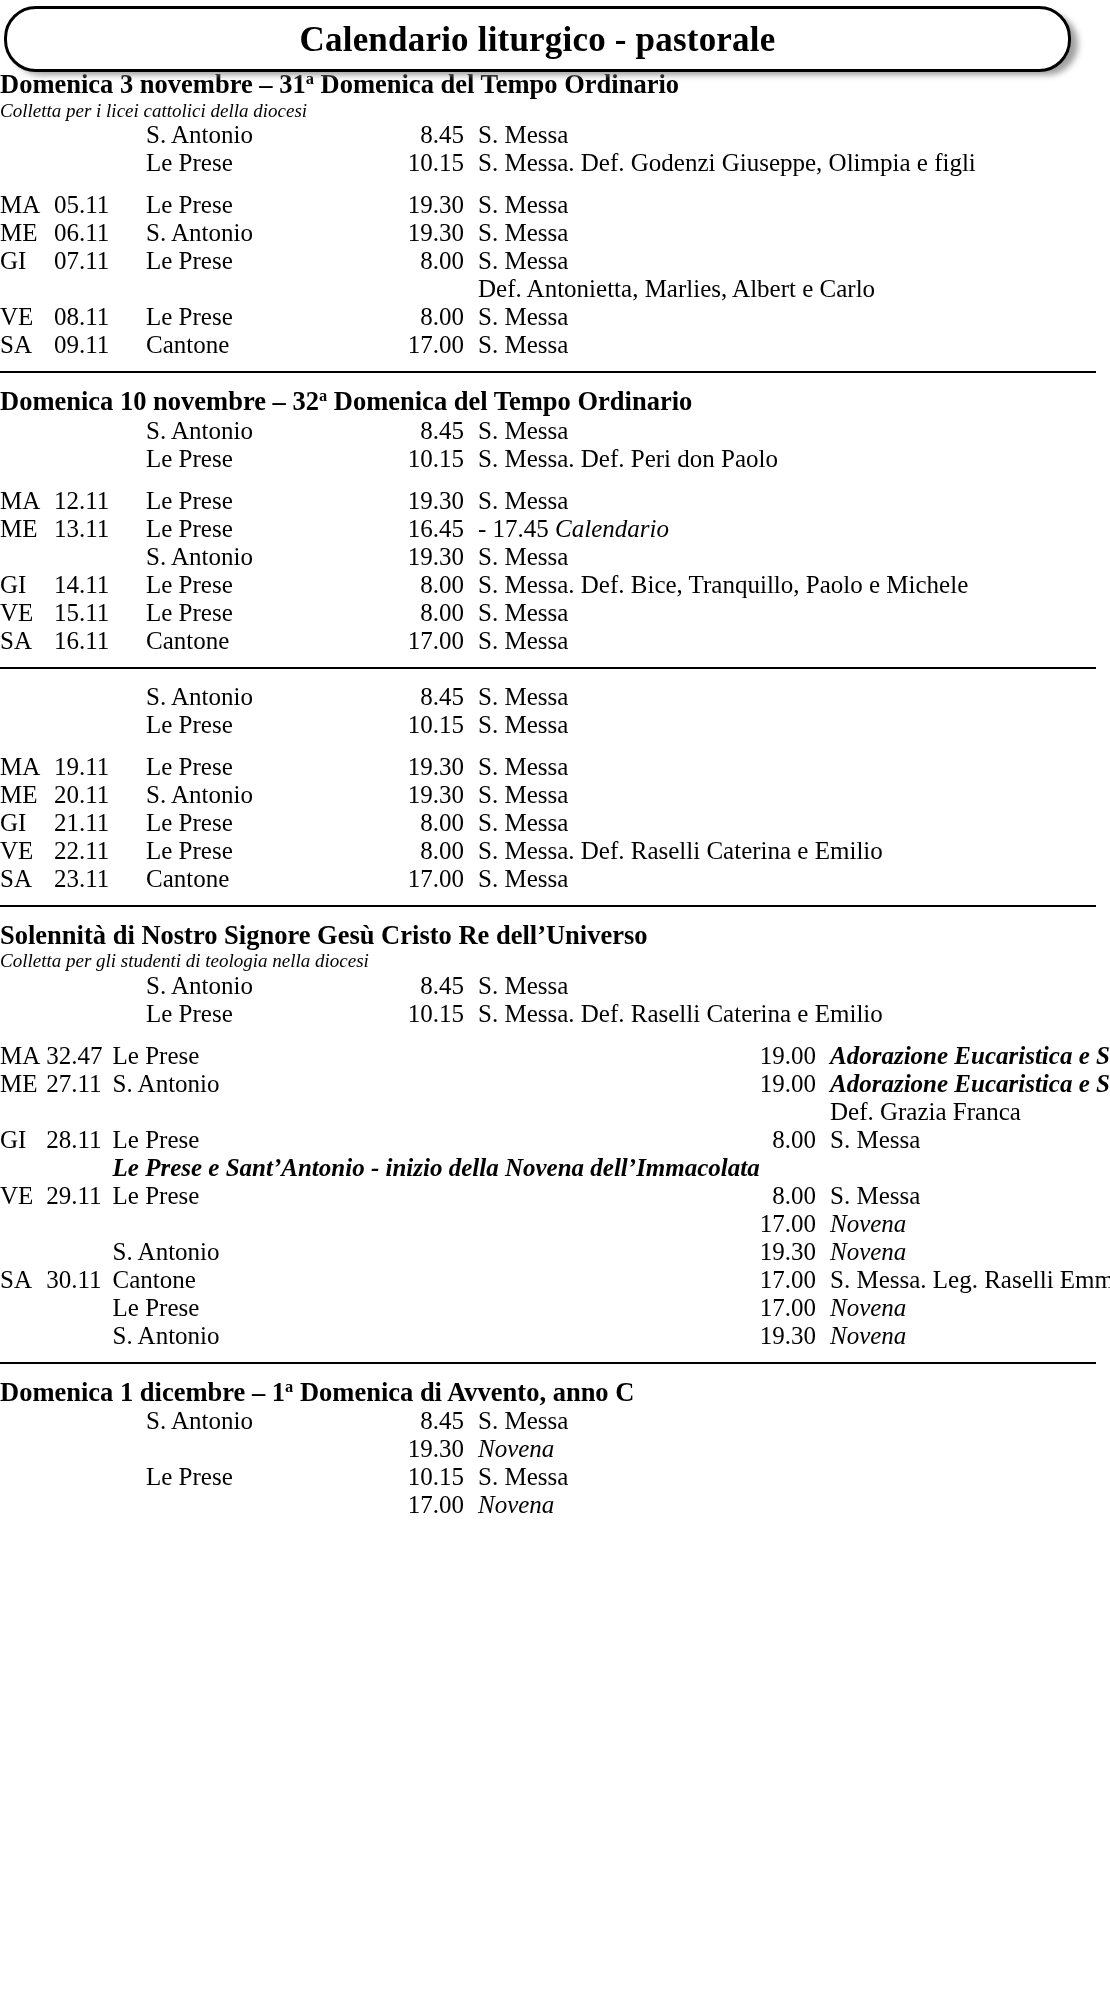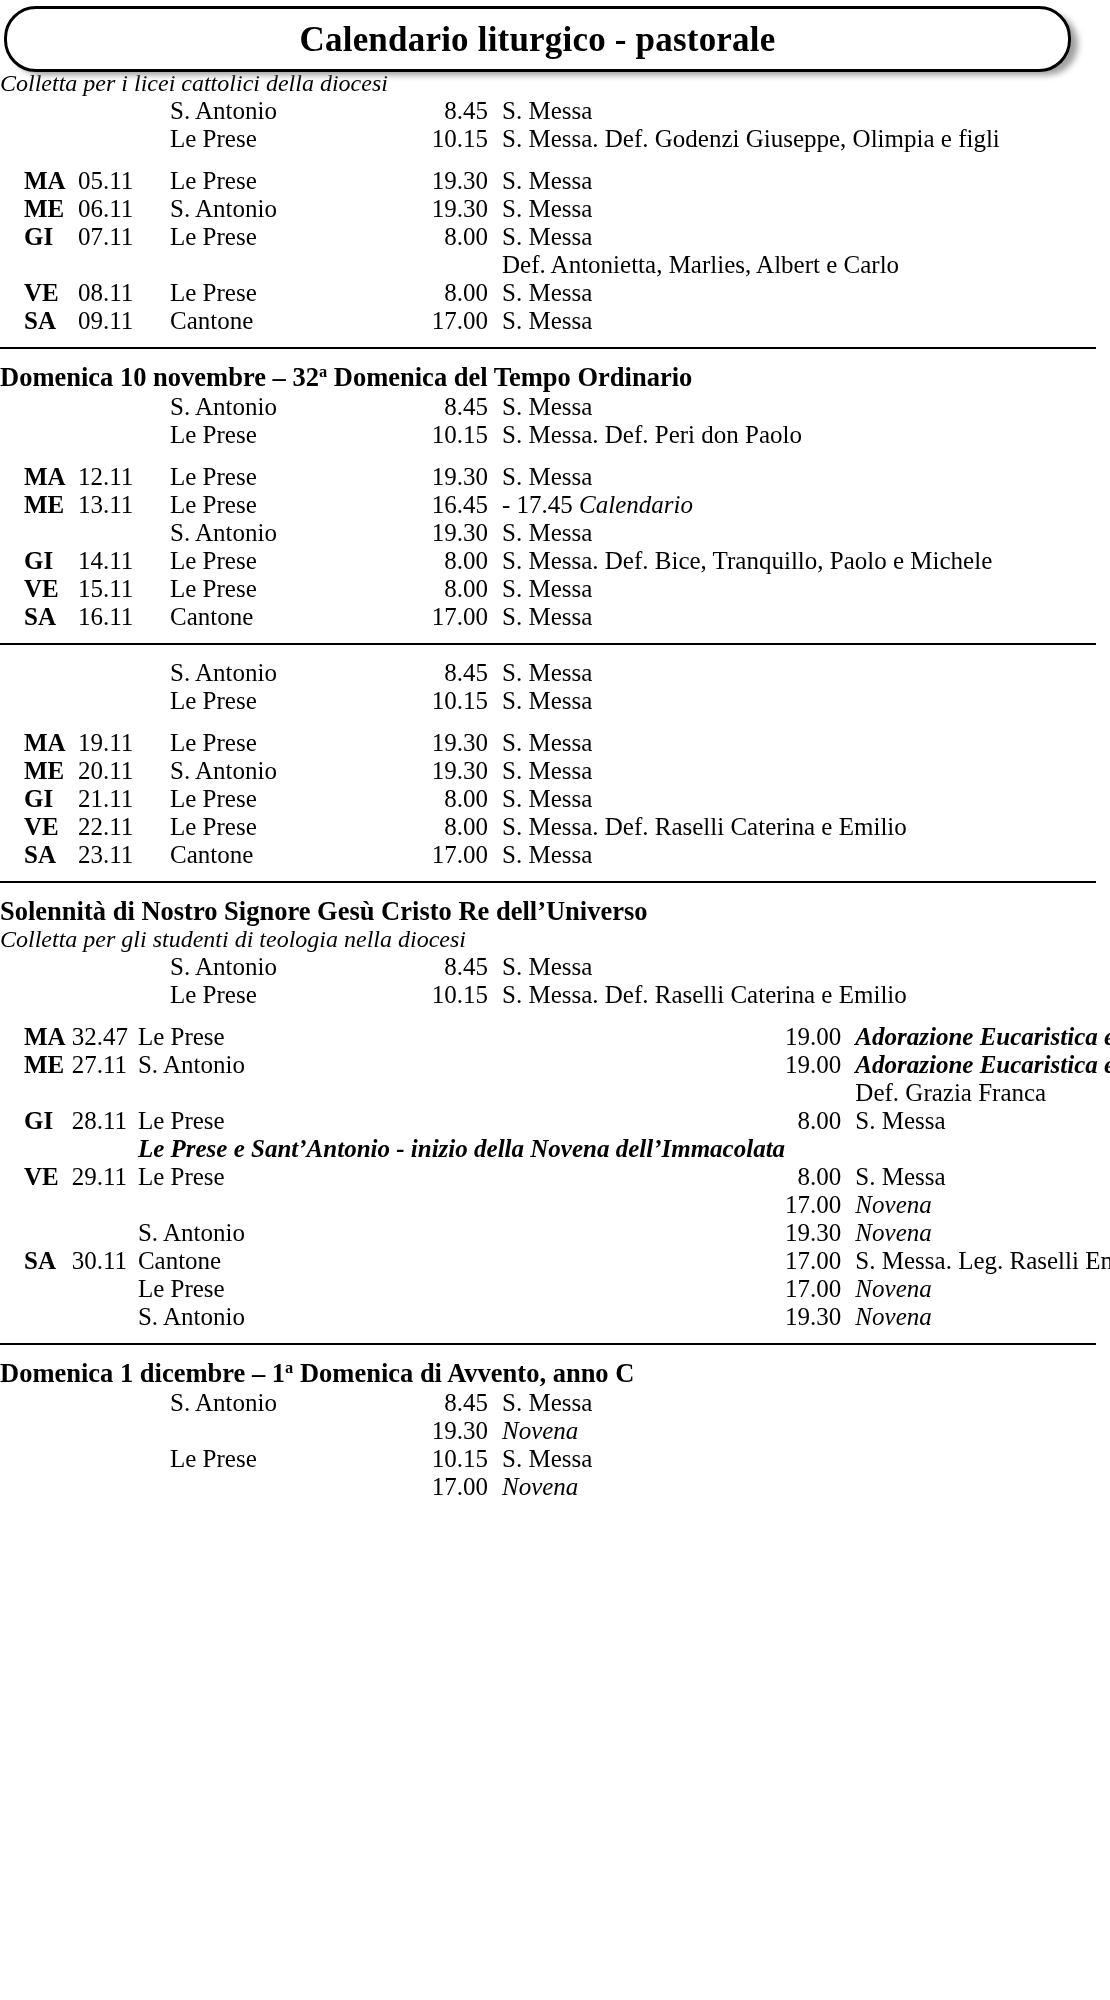--- a/index.html
+++ b/index.html
@@ -71,21 +71,21 @@
     font-weight: bold;
     line-height: 1.12;
     white-space: nowrap;
   }
   .sunday-head sup {
     font-size: .62em;
     vertical-align: .52em;
     line-height: 0;
   }
   .subhead-italic {
-    font-size: 24px;
+    font-size: 19px;
     font-style: italic;
     line-height: 1.12;
     white-space: nowrap;
   }
 
   
   .rows {
     display: table;
     border-collapse: collapse;
     width: 100%;
@@ -96,23 +96,22 @@
   .c-day, .c-date, .c-place, .c-time, .c-desc {
     display: table-cell;
     font-size: 25px;
     line-height: 1.12;
     padding: 0;
     vertical-align: baseline;
     white-space: nowrap;
   }
   .c-day {
     width: 48px;
-    font-weight: bold;
+    font-weight: normal;
     padding-right: 6px;
-    padding-left: 24px;
   }
   .c-date {
     width: 82px;
     padding-right: 8px;
     margin-left: 36px;
   }
   .c-place {
     width: 210px;
     padding-left: 2px;
   }
@@ -158,20 +157,21 @@
 
   <div class="title-wrap">
     <div class="title-shadow"></div>
     <div class="title-box">
       <div class="title-text">Calendario liturgico - pastorale</div>
     </div>
   </div>
 
   <div id="sections-root">
       <div class="block">
+        <div class="sunday-head"><span>Domenica 3 novembre – 31</span><sup>a</sup><span> Domenica del Tempo Ordinario</span></div>
         <div class="subhead-italic">Colletta per i licei cattolici della diocesi</div>
         <div class="rows">
           <div class="row">
             <div class="c-day"></div>
             <div class="c-date"></div>
             <div class="c-place">S. Antonio</div>
             <div class="c-time">8.45</div>
             <div class="c-desc">S. Messa</div>
           </div>
           <div class="row">

